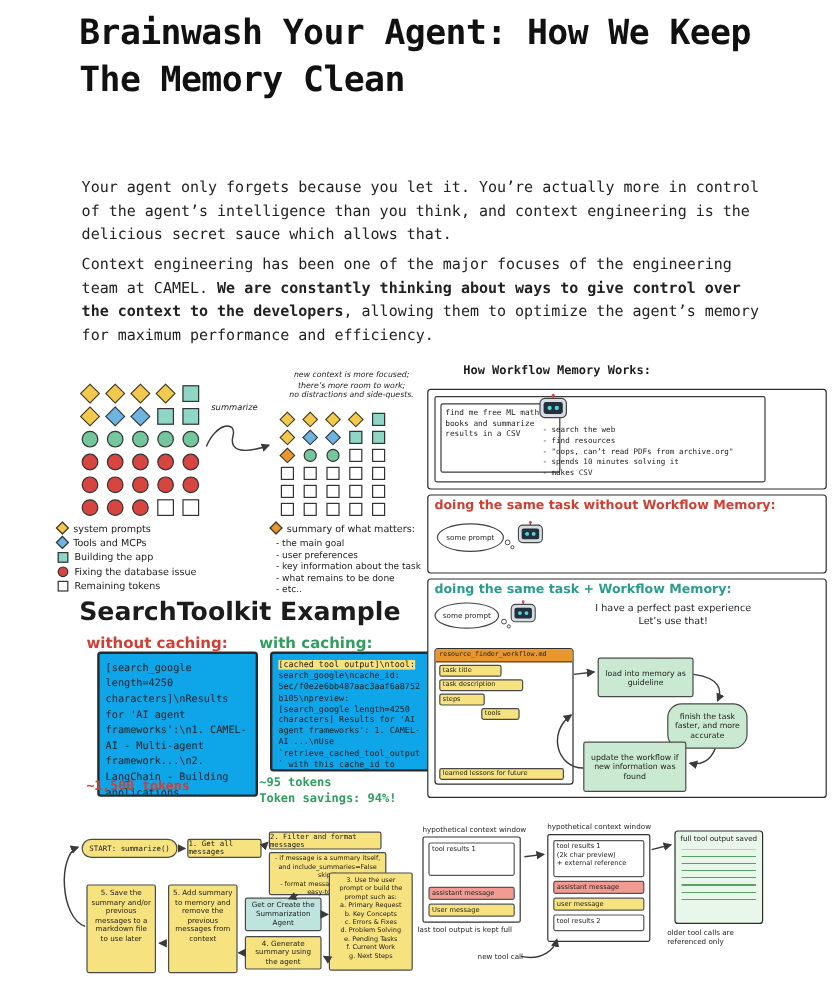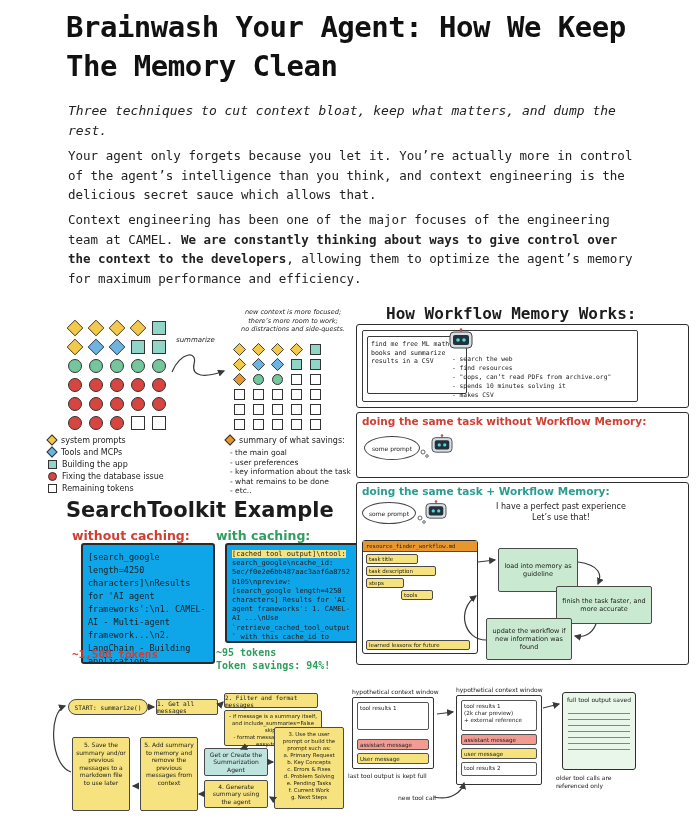--- a/index.html
+++ b/index.html
@@ -84,21 +84,20 @@
       <rect x="5" y="7" width="16" height="10" rx="2" fill="#22313a"></rect>
       <circle cx="10" cy="12" r="1.8" fill="#53d6e0"></circle>
       <circle cx="16" cy="12" r="1.8" fill="#53d6e0"></circle>
     </symbol>
   </defs>
 </svg>
 
 <div class="abs" style="left:0;top:0;width:697px;height:827px;" data-name="article-page">
 
   <h1 class="abs title" style="left:66px;top:8px;width:590px;" data-name="page-title">Brainwash Your Agent: How We Keep The Memory Clean</h1>
-  <p class="abs subtitle" style="left:68px;top:101px;width:575px;" data-name="page-subtitle">Three techniques to cut context bloat, keep what matters, and dump the rest.</p>
   <p class="abs para" style="left:68px;top:146px;width:575px;" data-name="paragraph-1">Your agent only forgets because you let it. You’re actually more in control of the agent’s intelligence than you think, and context engineering is the delicious secret sauce which allows that.</p>
   <p class="abs para" style="left:68px;top:210px;width:575px;" data-name="paragraph-2"><span data-name="paragraph-2-pre">Context engineering has been one of the major focuses of the engineering team at CAMEL. </span><span class="b" data-name="paragraph-2-bold">We are constantly thinking about ways to give control over the context to the developers</span><span data-name="paragraph-2-post">, allowing them to optimize the agent’s memory for maximum performance and efficiency.</span></p>
 
   <div class="abs gl" style="left:64px;top:318px;" data-name="token-grid-before">
       <div class="grid-row" data-name="grid-row">
         <div class="cellx" data-name="token-cell">
           <span class="shp s-Y" data-name="token-shape"></span>
         </div>
         <div class="cellx" data-name="token-cell">
           <span class="shp s-Y" data-name="token-shape"></span>
@@ -324,40 +323,40 @@
         <span class="sw sw-rc" data-name="red-circle-icon"></span>
         <span data-name="legend-label">Fixing the database issue</span>
       </div>
       <div class="legend-row" data-name="legend-item">
         <span class="sw sw-ws" data-name="white-square-icon"></span>
         <span data-name="legend-label">Remaining tokens</span>
       </div>
     </div>
   <div class="abs legend-row" style="left:226px;top:434px;" data-name="summary-legend-title-row">
     <span class="sw sw-od" data-name="orange-diamond-icon"></span>
-    <span data-name="summary-legend-title">summary of what savings:</span>
+    <span data-name="summary-legend-title">summary of what matters:</span>
   </div>
   <div class="abs" style="left:230px;top:448px;" data-name="summary-legend-items">
       <div class="sum-item" data-name="summary-item">- the main goal</div>
       <div class="sum-item" data-name="summary-item">- user preferences</div>
       <div class="sum-item" data-name="summary-item">- key information about the task</div>
       <div class="sum-item" data-name="summary-item">- what remains to be done</div>
       <div class="sum-item" data-name="summary-item">- etc..</div>
     </div>
 
   <div class="abs hand b" style="left:66px;top:498px;font-size:21px;" data-name="searchtoolkit-heading">SearchToolkit Example</div>
   <div class="abs hand b red-t" style="left:72px;top:528px;font-size:12.5px;" data-name="without-caching-label">without caching:</div>
   <div class="abs hand b green-t" style="left:216px;top:528px;font-size:12.5px;" data-name="with-caching-label">with caching:</div>
   <div class="abs boxed mono" style="left:70px;top:543px;width:134px;height:121px;padding:6px 5px;font-size:8.5px;line-height:13px;overflow:hidden;" data-name="without-caching-box">[search_google length=4250 characters]\nResults for 'AI agent frameworks':\n1. CAMEL-AI - Multi-agent framework...\n2. LangChain - Building applications...</div>
   <div class="abs mono b red-t" style="left:72px;top:648px;font-size:11px;" data-name="without-token-count">~1,500 tokens</div>
   <div class="abs boxed mono" style="left:214px;top:543px;width:135px;height:100px;padding:5px;font-size:7px;line-height:9.2px;overflow:hidden;overflow-wrap:anywhere;" data-name="with-caching-box"><span style="background:#f6e27e;" data-name="cached-output-highlight">[cached tool output]\ntool:</span><span data-name="cached-output-rest"> search_google\ncache_id: 5ec/f0e2e6bb487aac3aaf6a8752b105\npreview: [search_google length=4250 characters] Results for 'AI agent frameworks': 1. CAMEL-AI ...\nUse `retrieve_cached_tool_output` with this cache_id to retrieve the full content.</span></div>
   <div class="abs mono b green-t" style="left:216px;top:647px;font-size:10px;" data-name="with-token-count">~95 tokens</div>
   <div class="abs mono b green-t" style="left:216px;top:660px;font-size:10px;" data-name="token-savings">Token savings: 94%!</div>
 
-  <div class="abs mono b" style="left:386px;top:304px;font-size:16px;" data-name="workflow-memory-title">How Workflow Memory Works:</div>
+  <div class="abs mono b" style="left:386px;top:304px;font-size:10px;" data-name="workflow-memory-title">How Workflow Memory Works:</div>
 
   <div class="abs panel" style="left:356px;top:324px;width:333px;height:84px;" data-name="workflow-panel-1"></div>
   <div class="abs thinbox" style="left:362px;top:330px;width:276px;height:72px;" data-name="workflow-panel-1-inner"></div>
   <div class="abs thinbox mono" style="left:367px;top:336px;width:100px;height:58px;padding:3px;font-size:6.5px;line-height:8.5px;" data-name="user-prompt-box">find me free ML math books and summarize results in a CSV</div>
   <svg class="abs" style="left:448px;top:328px;" width="26" height="22" data-name="robot-icon">
       <use href="#robot"></use>
     </svg>
   <div class="abs" style="left:452px;top:354px;width:180px;" data-name="workflow-steps-list">
       <div class="wf-step" data-name="workflow-step">- search the web</div>
       <div class="wf-step" data-name="workflow-step">- find resources</div>
@@ -384,22 +383,22 @@
   <div class="abs filebox" style="left:362px;top:540px;width:116px;height:114px;" data-name="workflow-file-box">
     <div class="filehead" data-name="workflow-file-name">resource_finder_workflow.md</div>
     <div data-name="workflow-file-items" style="display:flex;flex-direction:column;">
         <div class="sticky fitem fitem-0" data-name="file-item">task title</div>
         <div class="sticky fitem fitem-1" data-name="file-item">task description</div>
         <div class="sticky fitem fitem-2" data-name="file-item">steps</div>
         <div class="sticky fitem fitem-3" data-name="file-item">tools</div>
       </div>
     <div class="sticky ffoot" data-name="file-footer-note">learned lessons for future</div>
   </div>
-  <div class="abs mint mintnode" style="left:498px;top:548px;width:80px;height:44px;" data-name="node-load-memory">load into memory as guideline</div>
-  <div class="abs mint mintnode" style="left:556px;top:586px;width:96px;height:38px;" data-name="node-finish-task">finish the task faster, and more accurate</div>
+  <div class="abs mint mintnode" style="left:498px;top:548px;width:80px;height:33px;" data-name="node-load-memory">load into memory as guideline</div>
+  <div class="abs mint mintnode" style="left:556px;top:586px;width:67px;height:38px;border-radius:12px;" data-name="node-finish-task">finish the task faster, and more accurate</div>
   <div class="abs mint mintnode" style="left:486px;top:618px;width:86px;height:42px;" data-name="node-update-workflow">update the workflow if new information was found</div>
 
   <div class="abs sticky mono" style="left:68px;top:699px;width:80px;height:16px;border-radius:8px;display:flex;align-items:center;justify-content:center;font-size:6.2px;" data-name="flow-start-node">START: summarize()</div>
   <div class="abs sticky mono" style="left:156px;top:699px;width:62px;height:16px;display:flex;align-items:center;justify-content:center;font-size:6.2px;" data-name="flow-step-1">1. Get all messages</div>
   <div class="abs sticky mono" style="left:224px;top:693px;width:94px;height:15px;display:flex;align-items:center;justify-content:center;font-size:6px;" data-name="flow-step-2">2. Filter and format messages</div>
   <div class="abs sticky hand pre" style="left:224px;top:710px;width:98px;height:36px;padding:2px 3px;font-size:5.4px;line-height:7px;" data-name="flow-step-2-notes">- if message is a summary itself, and include_summaries=False skip it
 - format messages as they’re easy-to-read</div>
   <div class="abs sticky hand" style="left:72px;top:737px;width:58px;height:74px;padding:3px;font-size:6px;line-height:7.5px;" data-name="flow-step-save">5. Save the summary and/or previous messages to a markdown file to use later</div>
   <div class="abs sticky hand" style="left:140px;top:737px;width:58px;height:74px;padding:3px;font-size:6px;line-height:7.5px;" data-name="flow-step-add-summary">5. Add summary to memory and remove the previous messages from context</div>
   <div class="abs teal hand" style="left:204px;top:748px;width:64px;height:28px;display:flex;align-items:center;justify-content:center;text-align:center;font-size:6px;line-height:7.5px;padding:2px;" data-name="flow-agent-node">Get or Create the Summarization Agent</div>

